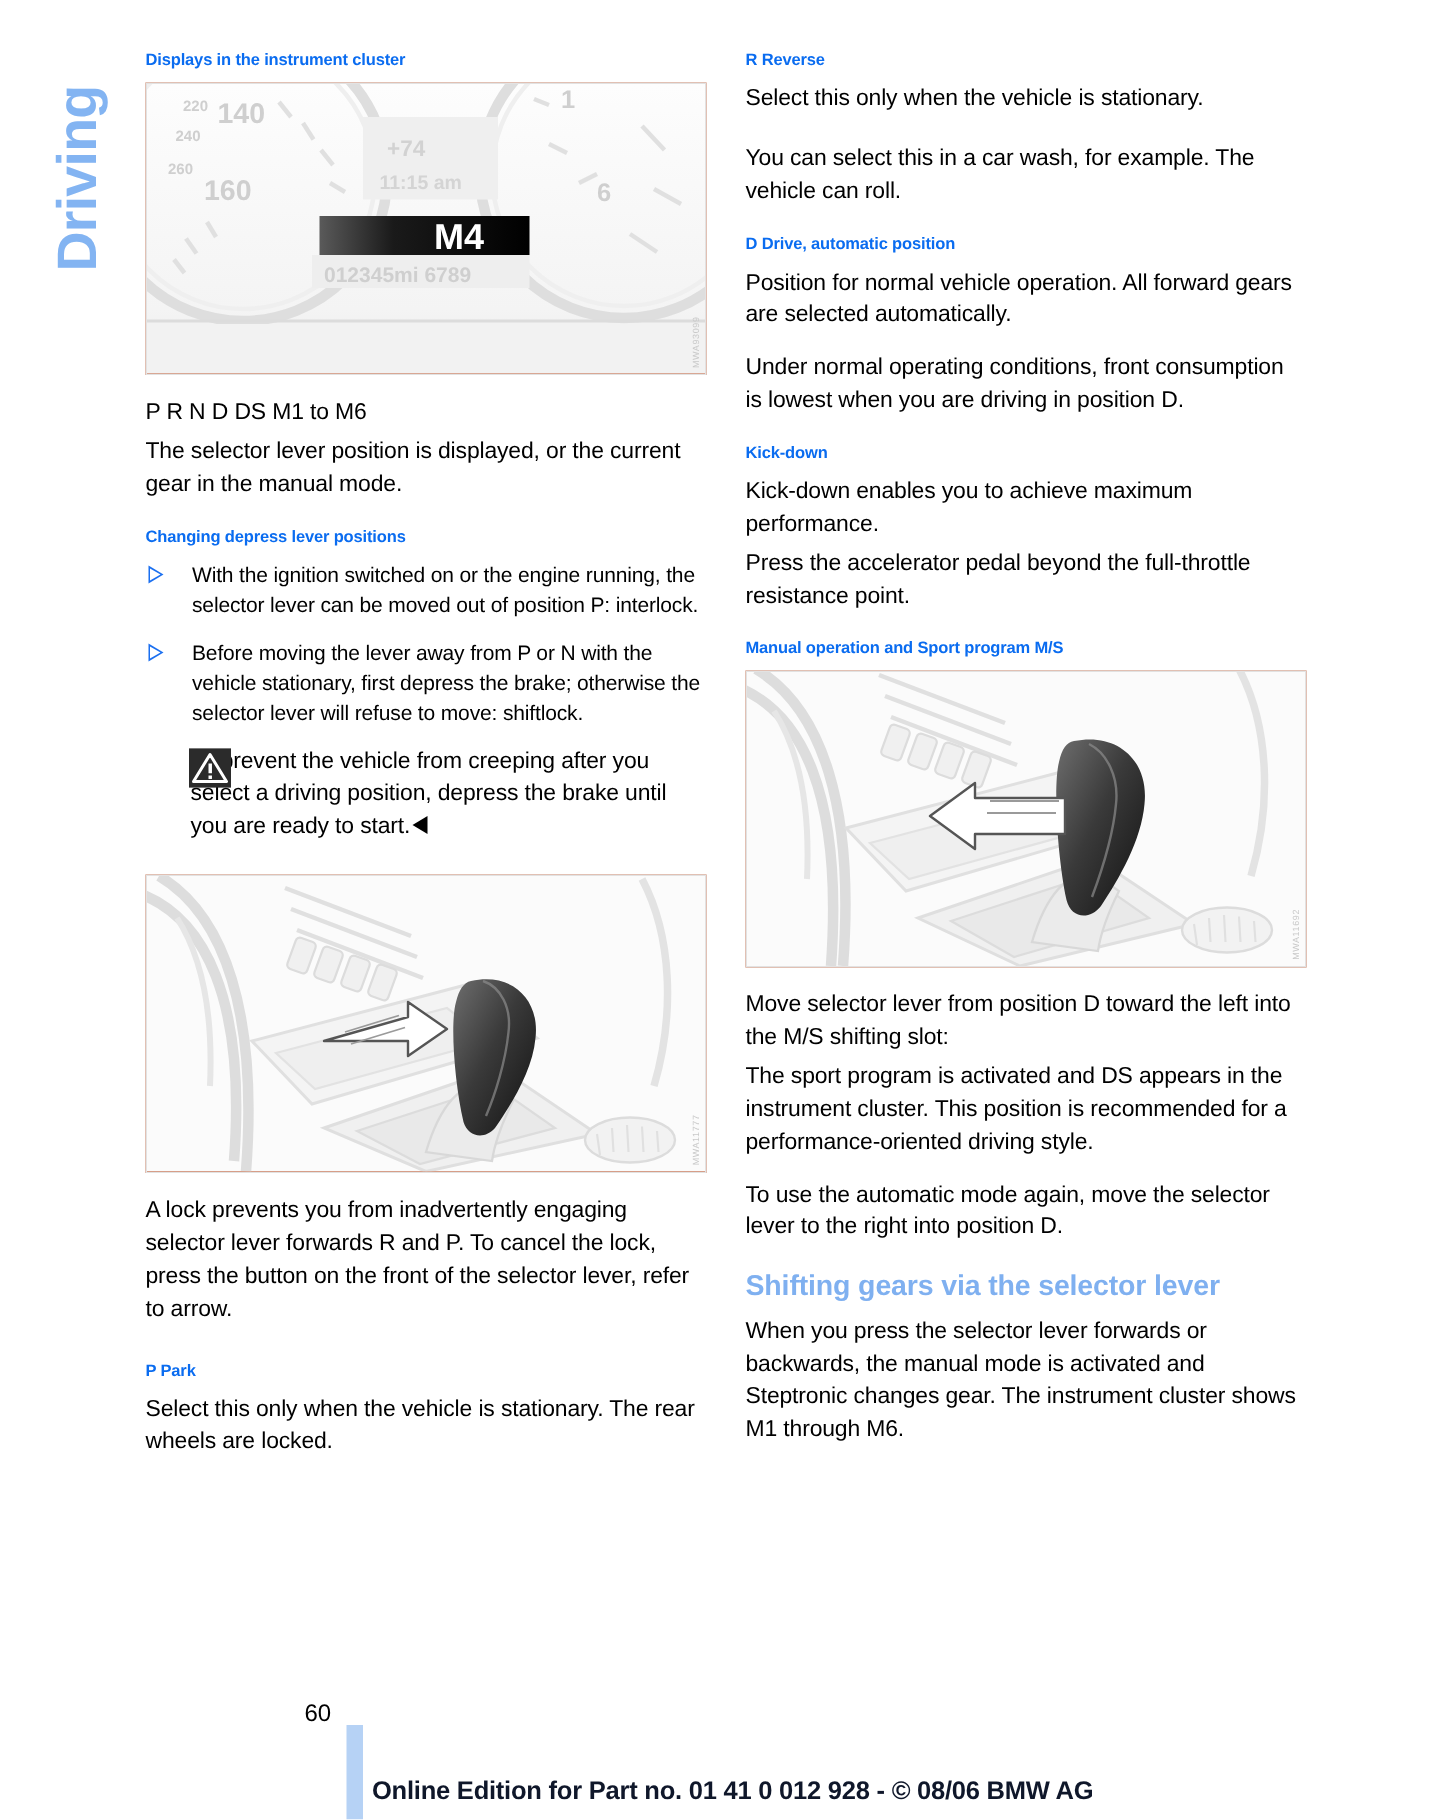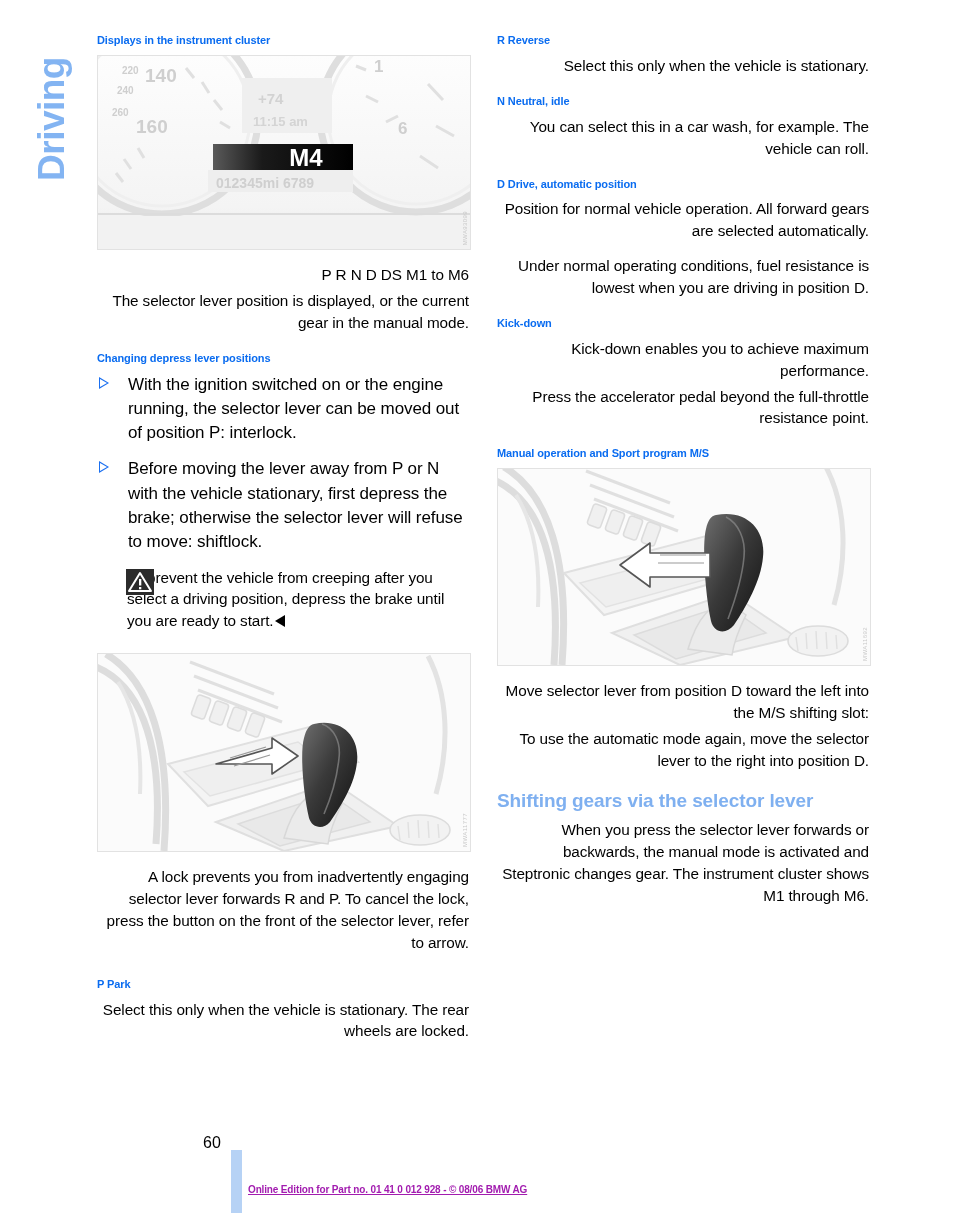--- a/index.html
+++ b/index.html
@@ -71,36 +71,35 @@
     margin: 0 0 7px 0;
     line-height: 1.18;
     letter-spacing: -0.1px;
   }
   p.body {
     font-size: 15.3px;
     line-height: 1.43;
     margin: 0 0 13px 0;
     color: #000;
     letter-spacing: -0.1px;
-    text-align: right;
   }
   p.tight { margin-bottom: 4px; }
   .spacer-md { height: 11px; }
   .spacer-sm { height: 5px; }
 
   
   ul.tri-list {
     list-style: none;
     margin: 0 0 0 0;
     padding: 0;
   }
   ul.tri-list > li {
     position: relative;
     padding-left: 31px;
-    font-size: 17px;
+    font-size: 14px;
     line-height: 1.43;
     margin-bottom: 12px;
     letter-spacing: -0.1px;
   }
   .tri-bullet {
     position: absolute;
     left: 2px;
     top: 4px;
     width: 0;
     height: 0;
@@ -196,26 +195,25 @@
     left: 231px;
     top: 22px;
     width: 11px;
     height: 63px;
     background: #b6d2f5;
   }
   .footer-text {
     position: absolute;
     left: 248px;
     top: 56px;
-    font-size: 10px;
+    font-size: 17px;
     font-weight: bold;
-    color: #a21caf;
+    color: #0f172a;
     letter-spacing: -0.15px;
     white-space: nowrap;
-    text-decoration: underline;
   }
 </style>
 </head>
 <body>
 
 <div class="page">
 
   <div class="chapter-tab">
     <div class="label">Driving</div>
   </div>
@@ -396,28 +394,27 @@
     <p class="body">Select this only when the vehicle is stationary. The rear wheels are locked.</p>
   </div>
 
   <div class="col col-right">
 
     <h2 class="heading">R Reverse</h2>
     <p class="body">Select this only when the vehicle is stationary.</p>
 
     <div class="spacer-sm"></div>
 
-    <h2 class="heading">N Neutral, idle</h2>
     <p class="body">You can select this in a car wash, for example. The vehicle can roll.</p>
 
     <div class="spacer-sm"></div>
 
     <h2 class="heading">D Drive, automatic position</h2>
     <p class="body">Position for normal vehicle operation. All forward gears are selected automatically.</p>
-    <p class="body">Under normal operating conditions, fuel resistance is lowest when you are driving in position D.</p>
+    <p class="body">Under normal operating conditions, front consumption is lowest when you are driving in position D.</p>
 
     <div class="spacer-sm"></div>
 
     <h2 class="heading">Kick-down</h2>
     <p class="body tight">Kick-down enables you to achieve maximum performance.</p>
     <p class="body">Press the accelerator pedal beyond the full-throttle resistance point.</p>
 
     <div class="spacer-sm"></div>
 
     <h2 class="heading">Manual operation and Sport program M/S</h2>
@@ -479,20 +476,21 @@
           <line x1="308" y1="164" x2="309" y2="180"></line>
           <line x1="318" y1="162" x2="319" y2="180"></line>
           <line x1="328" y1="163" x2="329" y2="180"></line>
           <line x1="338" y1="166" x2="339" y2="180"></line>
         </g>
       </svg>
       <div class="fig-credit">MWA11692</div>
     </div>
 
     <p class="body tight">Move selector lever from position D toward the left into the M/S shifting slot:</p>
+    <p class="body">The sport program is activated and DS appears in the instrument cluster. This position is recommended for a performance-oriented driving style.</p>
     <p class="body">To use the automatic mode again, move the selector lever to the right into position D.</p>
 
     <div class="spacer-sm"></div>
 
     <h3 class="subheading">Shifting gears via the selector lever</h3>
     <p class="body">When you press the selector lever forwards or backwards, the manual mode is activated and Steptronic changes gear. The instrument cluster shows M1 through M6.</p>
   </div>
 
   <div class="footer">
     <div class="footer-pageno">60</div>

